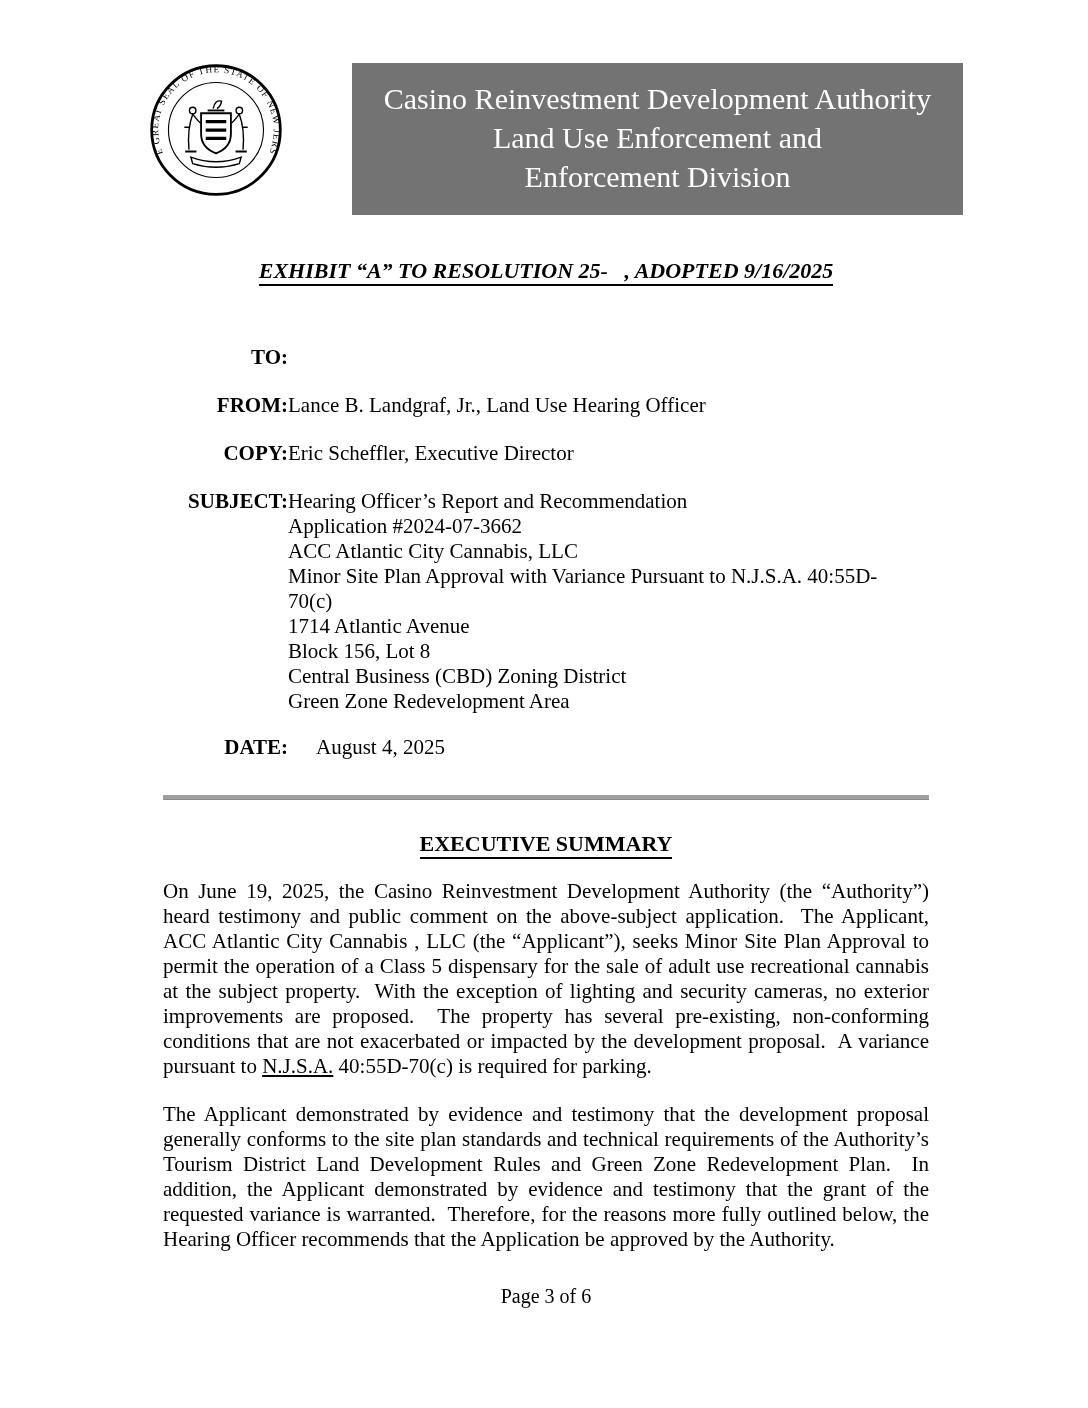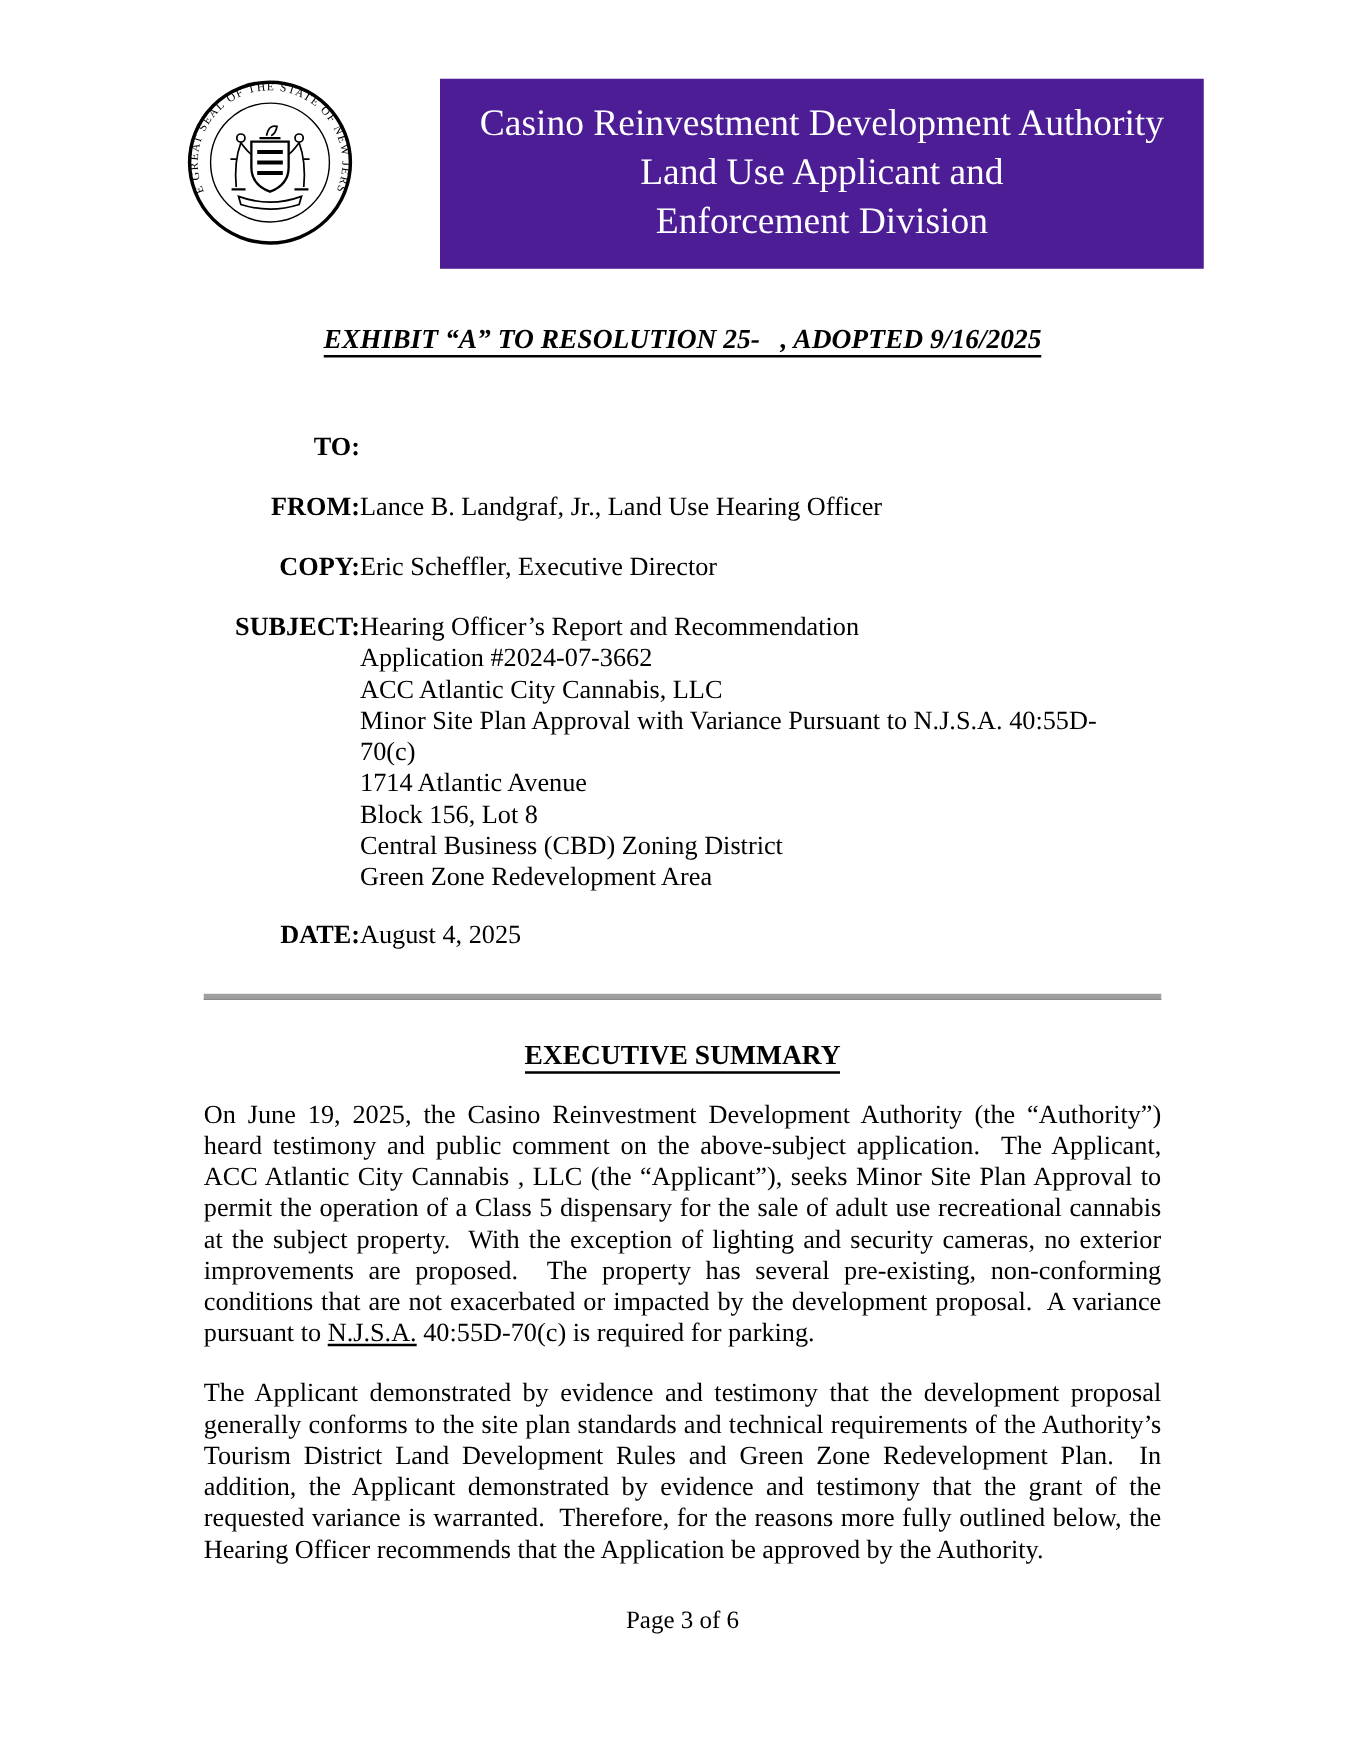--- a/index.html
+++ b/index.html
@@ -23,21 +23,21 @@
   }
   .seal svg { width: 100%; height: 100%; }
 
   
   .title-box {
     position: absolute;
     left: 352px;
     top: 63px;
     width: 611px;
     height: 152px;
-    background: #4c1d95;
+    background: #737373;
     color: #ffffff;
     text-align: center;
     font-size: 30px;
     line-height: 39px;
     padding-top: 16px;
     box-sizing: border-box;
   }
 
   
   .content {
@@ -59,21 +59,21 @@
     font-weight: bold;
     font-style: italic;
     border-bottom: 2.5px solid #000;
     padding-bottom: 1px;
     margin-top: 31px;
   }
 
   .memo { margin-top: 58px; }
   .memo-row { display: flex; margin-bottom: 23px; }
   .memo-row.subject-row { margin-bottom: 21px; }
-  .memo-row.date-row { margin-bottom: 4px; }
+  .memo-row.date-row { margin-bottom: 4px; gap: 28px; }
   .memo-label { width: 125px; flex: none; font-weight: bold; text-align: right; }
   .memo-value { flex: 1; }
 
   .rule {
     margin-top: 35px;
     height: 4px;
     background: #a0a0a0;
     border-bottom: 1px solid #8c8c8c;
   }
 
@@ -130,21 +130,21 @@
       <circle cx="100" cy="52" r="3.5" fill="none" stroke="#000" stroke-width="1.5"></circle>
       <path d="M100 56 q6 16 4 38 M100 56 q-6 8 -9 10 M103 70 h6" fill="none" stroke="#000" stroke-width="1.5"></path>
       <path d="M42 96 h12 M96 96 h12" fill="none" stroke="#000" stroke-width="2"></path>
 
       <path d="M48 102 q27 10 54 0 l-2 7 q-25 8 -50 0 z" fill="none" stroke="#000" stroke-width="1.5"></path>
     </svg>
   </div>
 
   <div class="title-box">
     <div>Casino Reinvestment Development Authority</div>
-    <div>Land Use Applicant and</div>
+    <div>Land Use Enforcement and</div>
     <div>Enforcement Division</div>
   </div>
 
   <div class="content">
 
     <div class="exhibit-heading">
       <span class="hd">EXHIBIT “A” TO RESOLUTION 25-&nbsp;&nbsp;&nbsp;, ADOPTED 9/16/2025</span>
     </div>
 
     <div class="memo">

